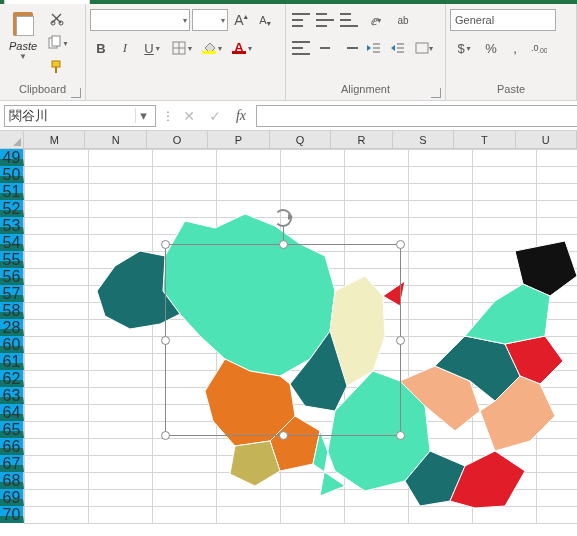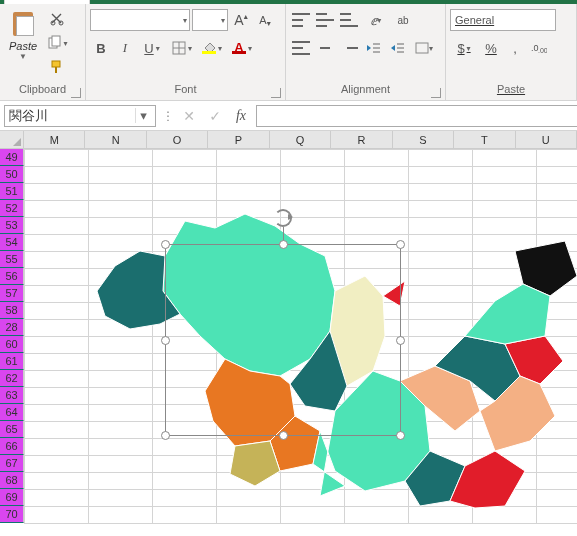--- a/index.html
+++ b/index.html
@@ -34,40 +34,40 @@
   .btn28 { width:28px; height:22px; display:flex; align-items:center; justify-content:center; font-size:13px; color:#555; }
   .underline-strip { height:3px; width:14px; margin-top:-3px; }
 
   
   .alignment { width:160px; }
   .alignment .row { display:flex; align-items:center; gap:2px; height:28px; }
   .align-ico { width:18px; height:14px; display:flex; flex-direction:column; justify-content:space-between; }
   .align-ico span { height:2px; background:#666; }
 
   
-  .number { flex:1;text-decoration:underline; }
+  .number { flex:1; }
   .number .row { display:flex; align-items:center; gap:2px; height:28px; }
   .numfmt { width:106px; height:22px; border:1px solid #ababab; background:#fff; display:flex; align-items:center; padding:0 4px; font-size:11px; color:#555; }
 
   
   .fbar-row { display:flex; align-items:center; height:30px; border-bottom:1px solid #d4d4d4; background:#fff; }
   .namebox { width:152px; height:22px; margin:8px 4px; border:1px solid #ababab; background:#fff; display:flex; align-items:center; padding:0 4px; font-size:13px; }
   .namebox .dd { margin-left:auto; width:16px; text-align:center; color:#666; border-left:1px solid #ddd; }
   .dots { width:16px; text-align:center; color:#888; }
   .fbar-btn { width:26px; height:22px; display:flex; align-items:center; justify-content:center; color:#bbb; font-size:14px; }
   .fbar-input { flex:1; height:22px; border:1px solid #ababab; border-right:none; margin-left:2px; }
 
   
   .gridwrap { position:relative; height: calc(536px - 4px - 97px - 30px); overflow:hidden; background:#fff; }
   .corner { position:absolute; left:0; top:0; width:24px; height:18px; background:#e6e6e6; border-right:1px solid #ccc; border-bottom:1px solid #ccc; }
   .corner::after { content:""; position:absolute; right:2px; bottom:2px; width:0; height:0; border-right:8px solid #b0b0b0; border-top:8px solid transparent; }
   .colheads { position:absolute; left:24px; top:0; right:0; height:18px; display:flex; }
   .colhead { width:64px; background:#e6e6e6; border-right:1px solid #ccc; border-bottom:1px solid #ccc; text-align:center; font-size:11px; color:#333; line-height:18px; }
   .rowheads { position:absolute; left:0; top:18px; width:24px; }
-  .rowhead { height:17px; background:#d946ef; border-right:1px solid #ccc; border-bottom:1px solid #0f766e; text-align:center; font-size:11px; color:#333; line-height:17px; }
+  .rowhead { height:17px; background:#0ea5e9; border-right:1px solid #ccc; border-bottom:7px solid #0f766e; text-align:center; font-size:16px; color:#333; line-height:17px; }
   .cells { position:absolute; left:24px; top:18px; right:0; bottom:0; }
   .gridlines-v, .gridlines-h { position:absolute; background:#d4d4d4; }
 
   
   .shape-sel { position:absolute; border:1px solid #888; }
   .handle { position:absolute; width:9px; height:9px; background:#fff; border:1px solid #888; border-radius:50%; }
   .rot { position:absolute; width:18px; height:18px; border:2px solid #888; border-radius:50%; border-left-color:transparent; }
   .rot::after { content:""; position:absolute; right:-3px; top:3px; width:0;height:0; border-left:5px solid #888; border-top:3px solid transparent; border-bottom:3px solid transparent; }
 
   .watermark { position:absolute; right:12px; bottom:10px; color:rgba(255,255,255,.45); font-style:italic; font-size:18px; font-family: Georgia, serif; }
@@ -166,21 +166,20 @@
         </div>
         <div class="btn28">
           <div style="display:flex;flex-direction:column;align-items:center">
             <span style="font-weight:bold;color:#c00;line-height:12px">A</span>
             <div class="underline-strip" style="background:#c00000"></div>
           </div>
             <span class="dd-tiny" style="margin-left:2px">▾</span>
         </div>
       </div>
     </div>
-    <div class="group-label"><span>Font</span><span class="launcher"></span></div>
   </div>
 
   <div class="group alignment">
     <div>
       <div class="row">
         <div class="btn22">
             <div class="align-ico">
               <span></span>
               <span style="width:60%"></span>
               <span style="width:60%"></span>

